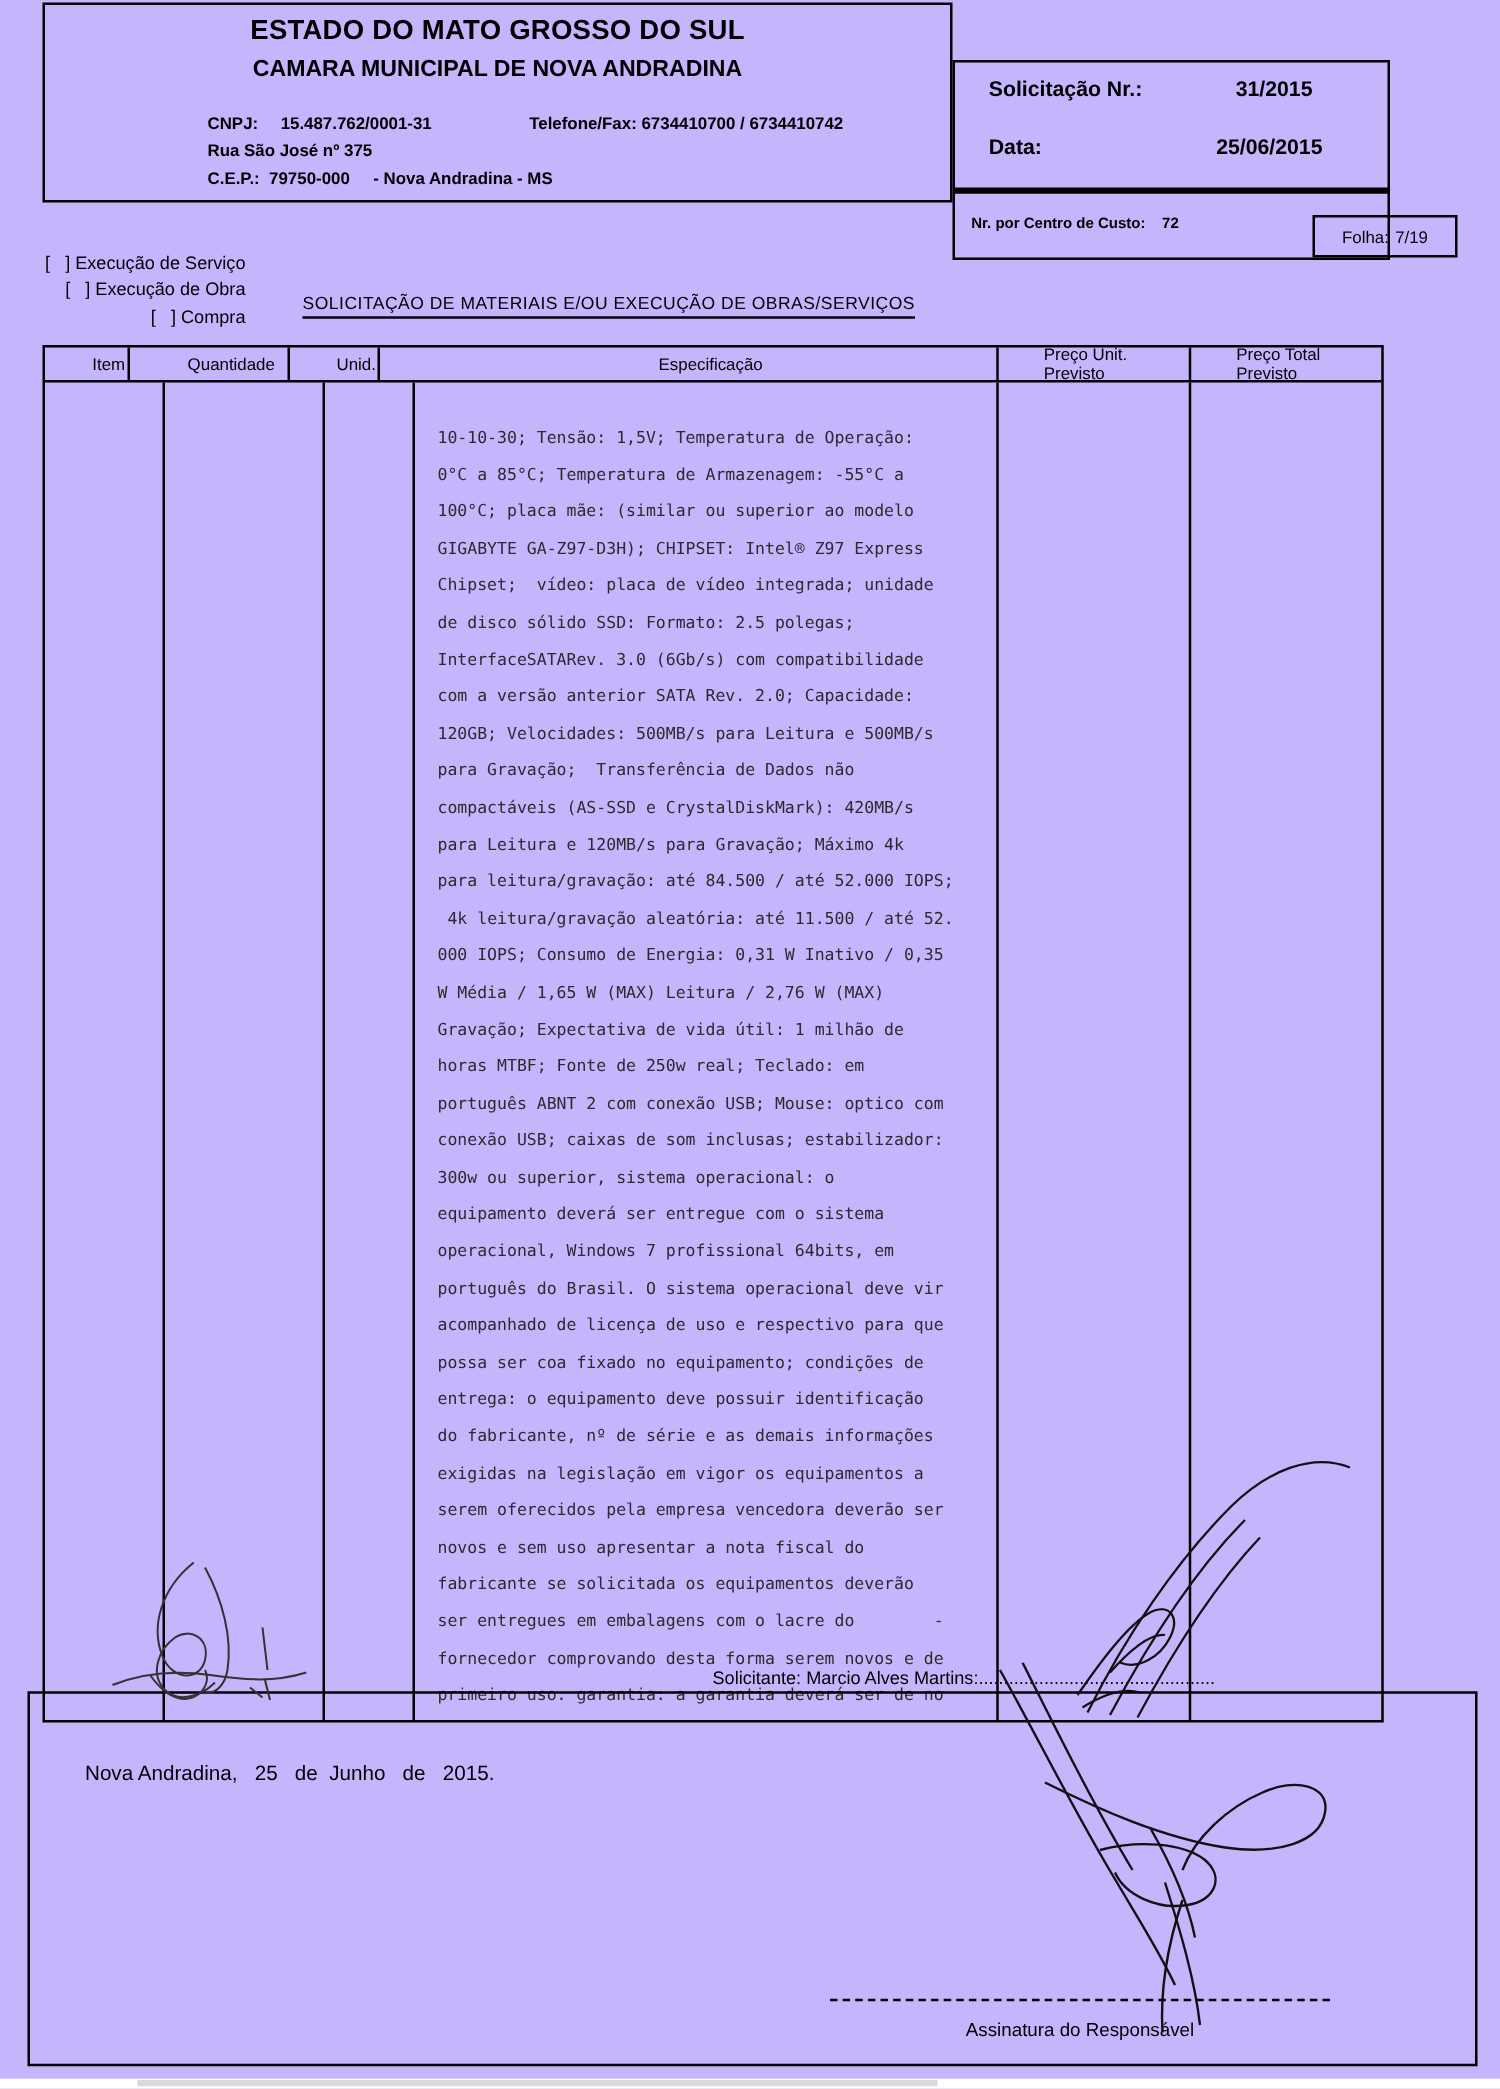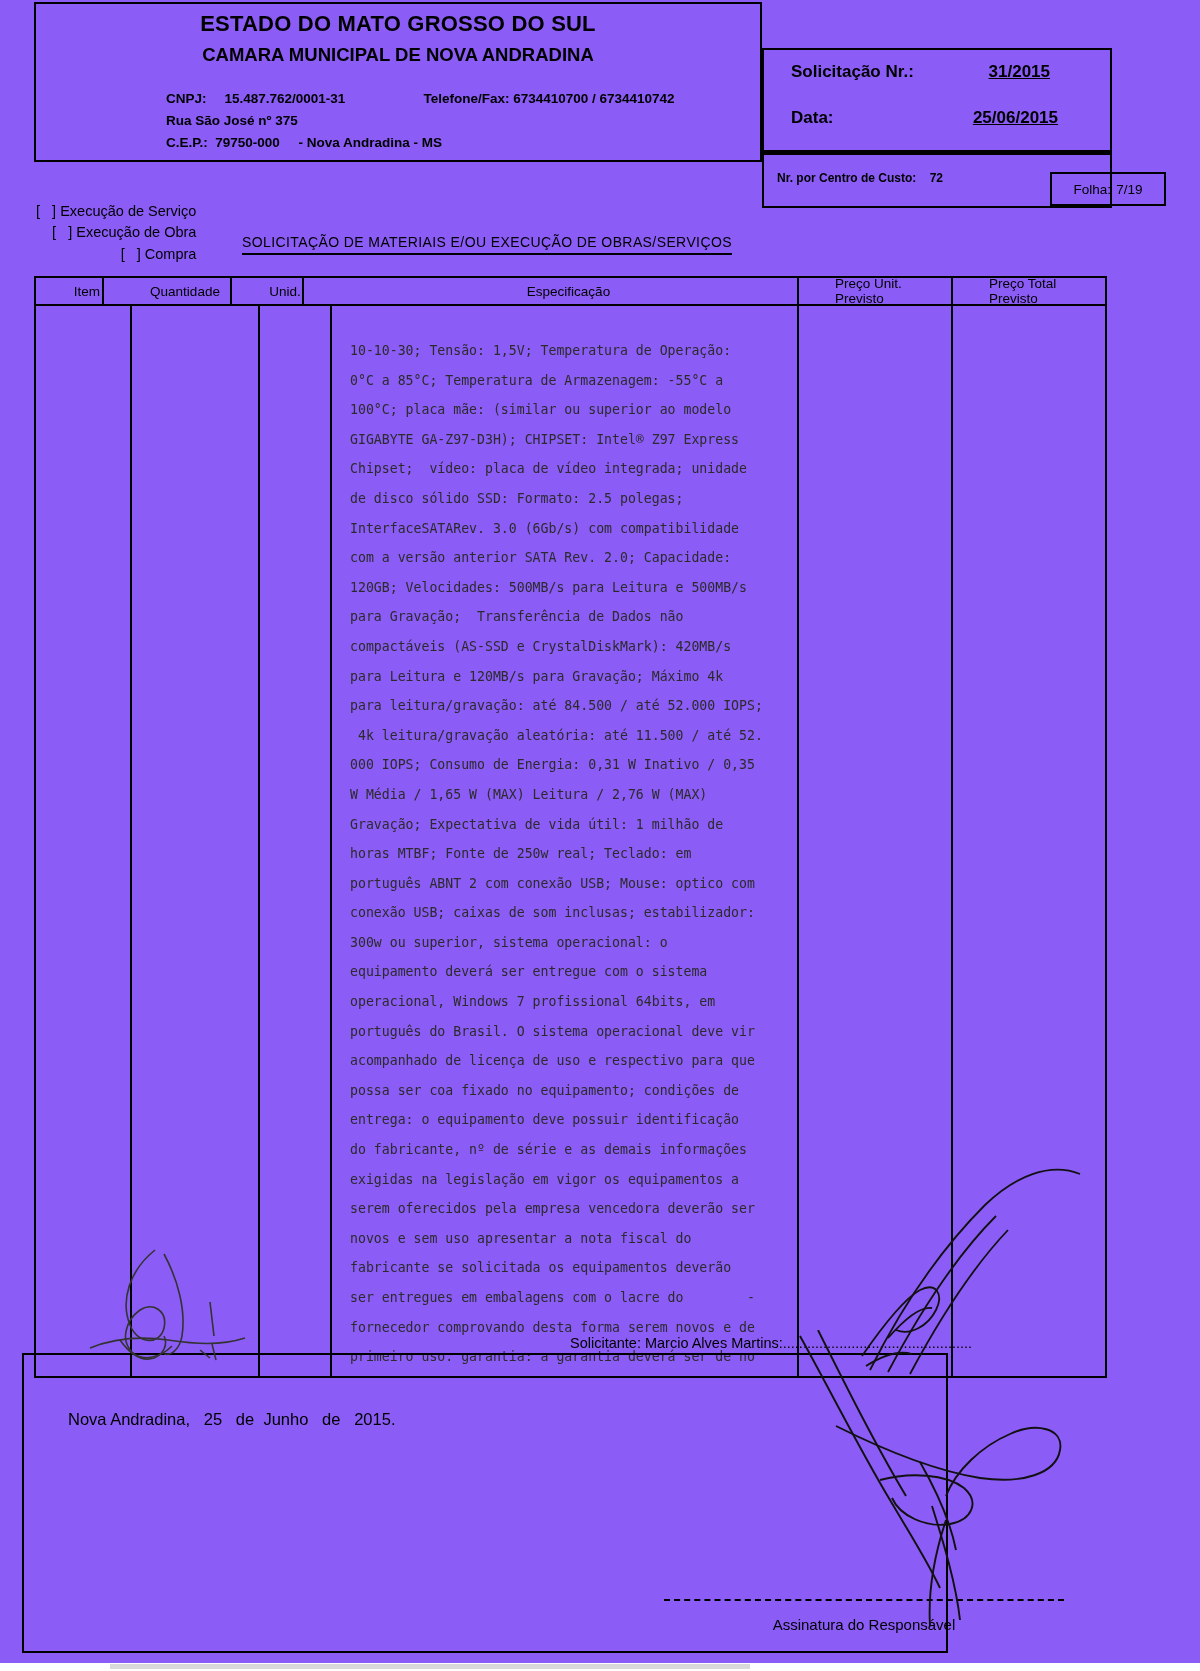--- a/index.html
+++ b/index.html
@@ -8,21 +8,21 @@
     background: #ffffff;
   }
   body {
     font-family: "Liberation Sans", sans-serif;
     color: #000000;
   }
   #page {
     position: relative;
     width: 1200px;
     height: 1671px;
-    background: #8b5cf6;
+    background: #c4b5fd;
     overflow: hidden;
   }
 
   
   .header-wrap {
     position: absolute;
     left: 34px;
     top: 2px;
     width: 1078px;
     height: 160px;
@@ -86,21 +86,21 @@
   .kv {
     display: flex;
     align-items: baseline;
     font-size: 17px;
     font-weight: bold;
     padding-left: 27px;
   }
   .kv.row1 { margin-top: 12px; }
   .kv.row2 { margin-top: 26px; }
   .kv .k { }
-  .kv .v { margin-left: auto; margin-right: 60px; text-decoration: underline; }
+  .kv .v { margin-left: auto; margin-right: 60px; }
   .kv.row2 .v { margin-right: 52px; }
   .cc {
     font-size: 12px;
     font-weight: bold;
     padding-left: 13px;
     padding-top: 16px;
   }
   .cc .v { margin-left: 10px; }
 
   
@@ -199,21 +199,21 @@
     font-size: 14.5px;
     white-space: nowrap;
   }
   .dots { letter-spacing: 0px; }
 
   
   .bottom-box {
     position: absolute;
     left: 22px;
     top: 1353px;
-    width: 926px;
+    width: 1160px;
     height: 300px;
     border: 2px solid #000;
     box-sizing: border-box;
   }
   .city-date {
     position: absolute;
     left: 44px;
     top: 55px;
     font-size: 16.5px;
     white-space: pre;

